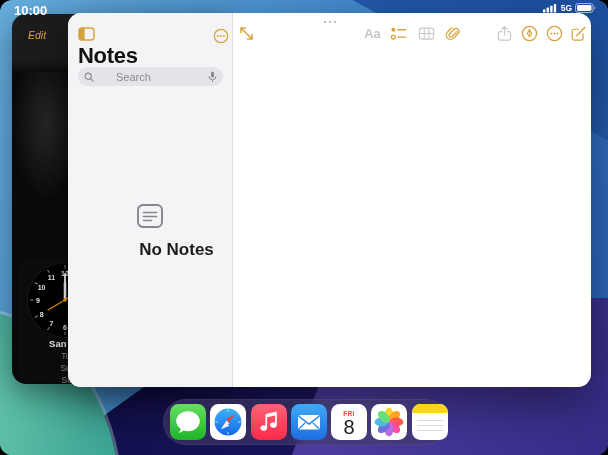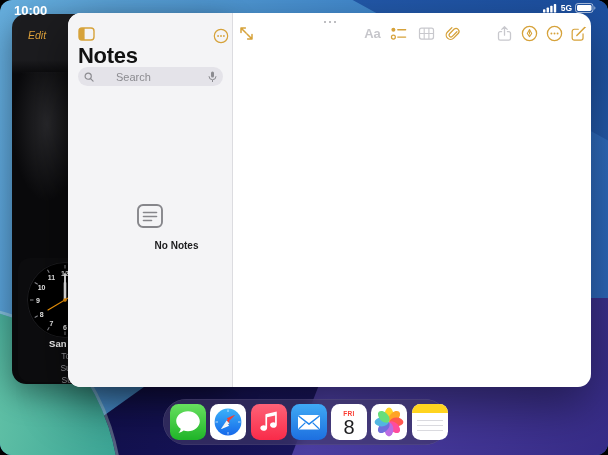--- a/index.html
+++ b/index.html
@@ -40,21 +40,21 @@
     box-shadow:0 18px 50px rgba(0,0,0,.45);overflow:hidden;}
   .drag-dots{left:249px;top:5px;width:26px;height:8px;display:flex;gap:2.6px;justify-content:center;align-items:center;}
   .drag-dots i{width:2.3px;height:2.3px;border-radius:50%;background:#A9A9AE;}
   .sidebar{left:0;top:0;width:165px;height:374px;background:#F4F4F6;border-right:1px solid rgba(200,200,206,.55);}
   .nb-title{left:10px;top:30px;font-size:22px;font-weight:700;color:#111;letter-spacing:-.3px;}
   .search{left:10px;top:54px;width:145px;height:19px;border-radius:9.5px;background:#E4E3E9;
     display:flex;align-items:center;padding:0 6px;gap:20px;}
   .search input{flex:1;border:0;background:transparent;outline:none;font-size:11px;color:#333;min-width:0;}
   .search input::placeholder{color:#8B8B90;}
   .empty-icon{left:68px;top:190px;}
-  .empty-label{left:0;top:227px;width:173px;text-align:center;font-size:10px;font-weight:700;color:#1C1C1E;padding-left:44px;}
+  .empty-label{left:0;top:227px;width:173px;text-align:center;font-size:17px;font-weight:700;color:#1C1C1E;padding-left:44px;}
   .tb{position:absolute;top:12px;width:17px;height:17px;display:flex;align-items:center;justify-content:center;}
   .tb-aa{font-size:13px;font-weight:700;color:#C6C6CB;}
 
   
   #dock{left:163px;top:399px;width:285px;height:46px;border-radius:23px;
     background:rgba(66,58,105,.6);backdrop-filter:blur(6px);box-shadow:inset 0 0 0 .5px rgba(255,255,255,.12);}
   .dock-icon{position:absolute;top:5px;width:36px;height:36px;border-radius:8.5px;overflow:hidden;}
   .di-cal{background:#fff;display:flex;flex-direction:column;align-items:center;justify-content:center;}
   .cal-wd{font-size:6.5px;font-weight:700;color:#FA3B30;letter-spacing:.4px;margin-top:2px;}
   .cal-day{font-size:20px;font-weight:300;color:#1C1C1E;line-height:20px;}

